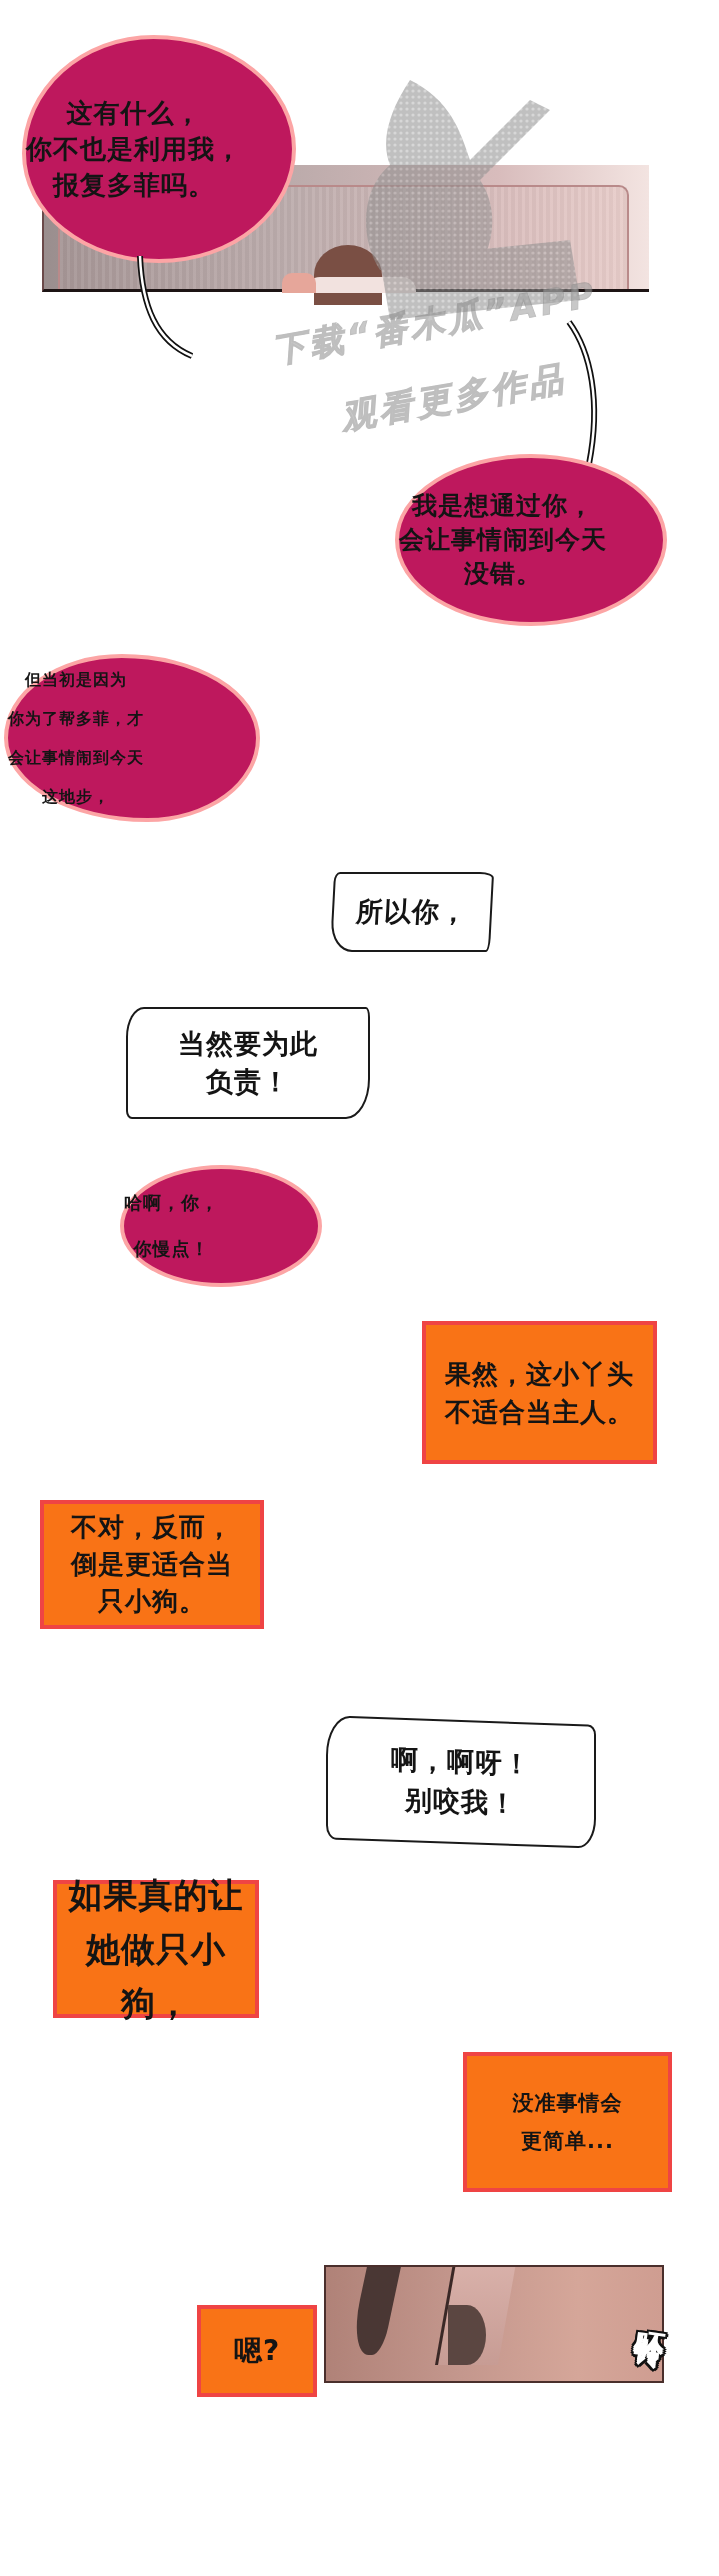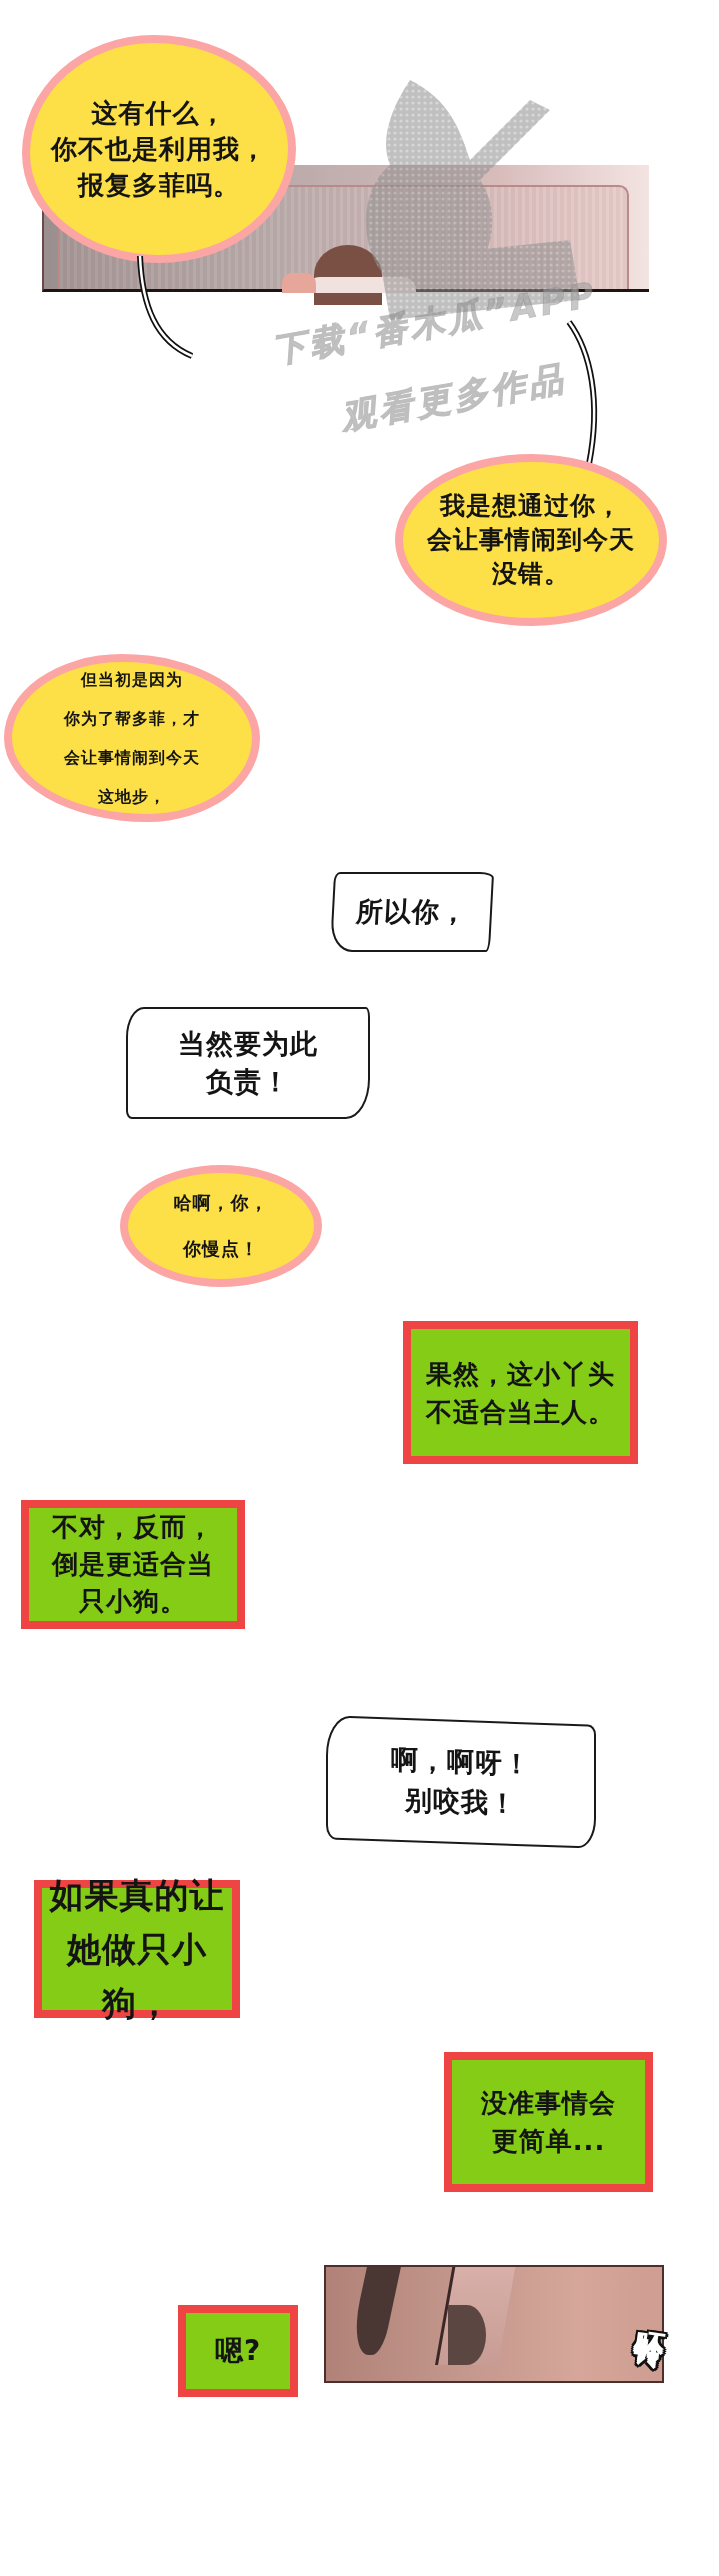--- a/index.html
+++ b/index.html
@@ -43,30 +43,30 @@
   }
   
   .wm { left: 320px; top: 70px; width: 300px; height: 280px; opacity: 0.55; pointer-events: none; }
   .wm-text {
     color: #9c9c9c; font-weight: bold; font-style: italic; letter-spacing: 4px;
     -webkit-text-stroke: 1px #8a8a8a; opacity: 0.7; transform: rotate(-10deg);
     white-space: nowrap;
   }
   
   .bubble-oval {
-    border: 8px solid #fca5a5; border-radius: 50%; background: #fde047;
-    display: flex; align-items: center; justify-content: center; box-sizing: border-box;
+    border: 4px solid #fca5a5; border-radius: 50%; background: #be185d;
+    display: flex; align-items: center; box-sizing: border-box;
   }
   .bubble-jag {
     background: #fff; border: 2px solid #1a1a1a; box-sizing: border-box;
     display: flex; align-items: center; justify-content: center;
   }
   .box {
-    border: 8px solid #ef4444; background: #84cc16; box-sizing: border-box;
-    display: flex; align-items: center; justify-content: center;
+    border: 4px solid #ef4444; background: #f97316; box-sizing: border-box;
+    display: flex; align-items: center; justify-content: center; margin-left: 19px;
   }
   
   .panel-eye {
     left: 324px; top: 2265px; width: 340px; height: 118px;
     background: linear-gradient(90deg, #b08278 0%, #c4978d 40%, #d5a699 75%, #cf9d91 100%);
     border: 2px solid #4a2f2c; box-sizing: border-box; overflow: hidden;
   }
   .eye-lash1 { position: absolute; left: 32px; top: -4px; width: 34px; height: 92px; background: #4a3734; transform: skewX(-12deg); border-radius: 0 0 30% 60%; }
   .eye-lid { position: absolute; left: 118px; top: -4px; width: 60px; height: 102px; background: linear-gradient(180deg,#d9b1aa,#c79c94); transform: skewX(-10deg); border-left: 3px solid #3a2826; }
   .eye-iris { position: absolute; left: 122px; top: 38px; width: 38px; height: 60px; border-radius: 0 50% 50% 0; background: #5b4641; }
@@ -162,21 +162,21 @@
   <div class="txt" style="font-size:27px; line-height:40px;">啊，啊呀！
 别咬我！</div>
 </div>
 
 <div class="abs box" style="left:34px; top:1880px; width:206px; height:138px;">
   <div class="txt" style="font-size:34px; line-height:54px;">如果真的让
 她做只小狗，</div>
 </div>
 
 <div class="abs box" style="left:444px; top:2052px; width:209px; height:140px;">
-  <div class="txt" style="font-size:26px; line-height:38px;">没准事情会
+  <div class="txt" style="font-size:21px; line-height:38px;">没准事情会
 更简单...</div>
 </div>
 
 <div class="abs panel-eye">
   <div class="eye-lash1"></div>
   <div class="eye-lid"></div>
   <div class="eye-iris"></div>
 </div>
 
 <div class="abs box" style="left:178px; top:2305px; width:120px; height:92px;">

